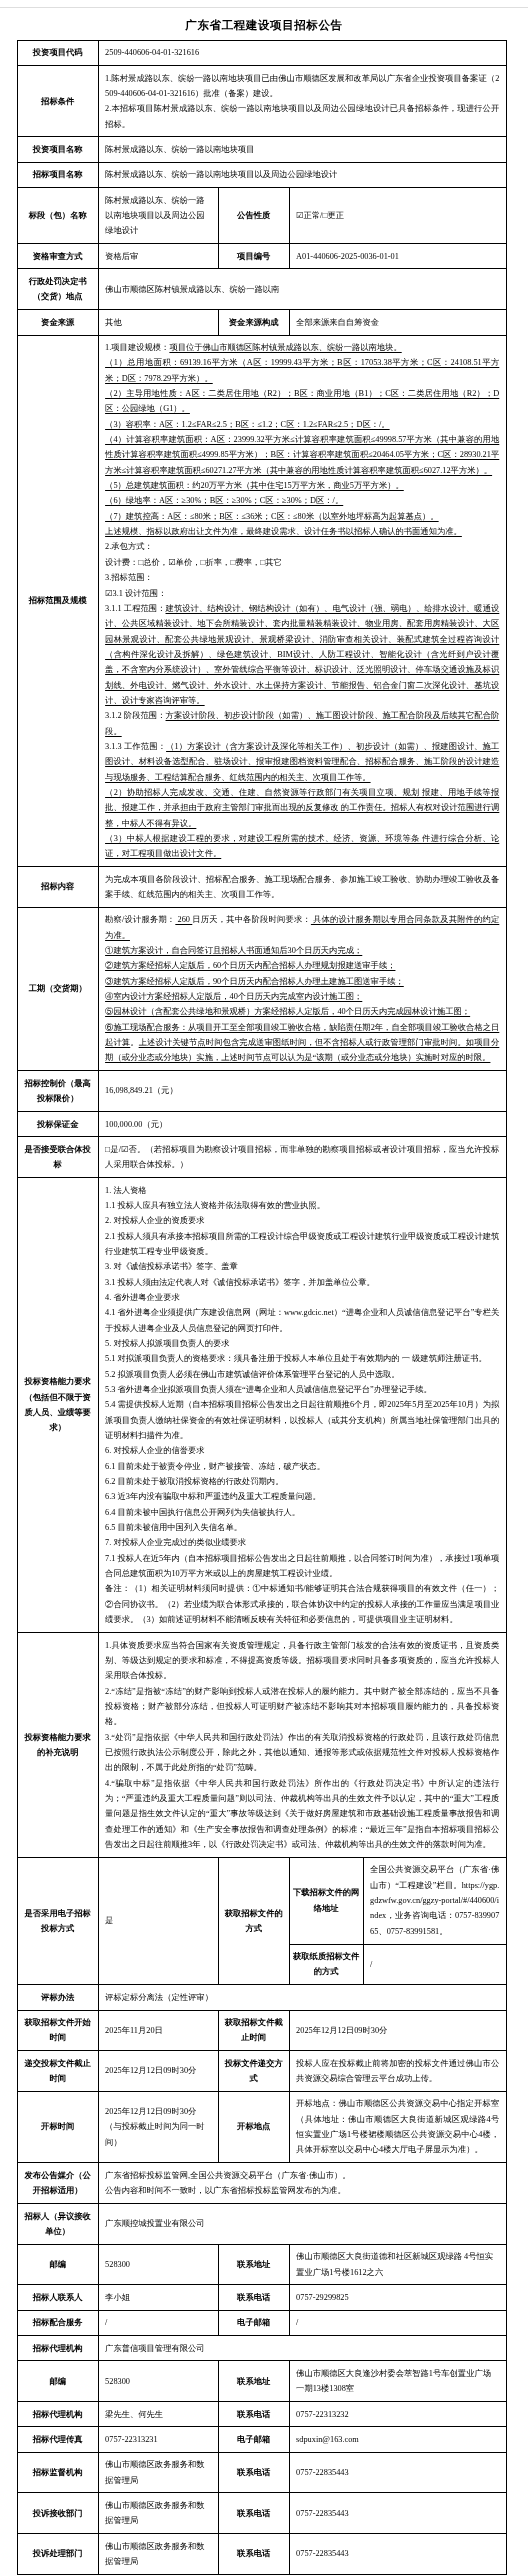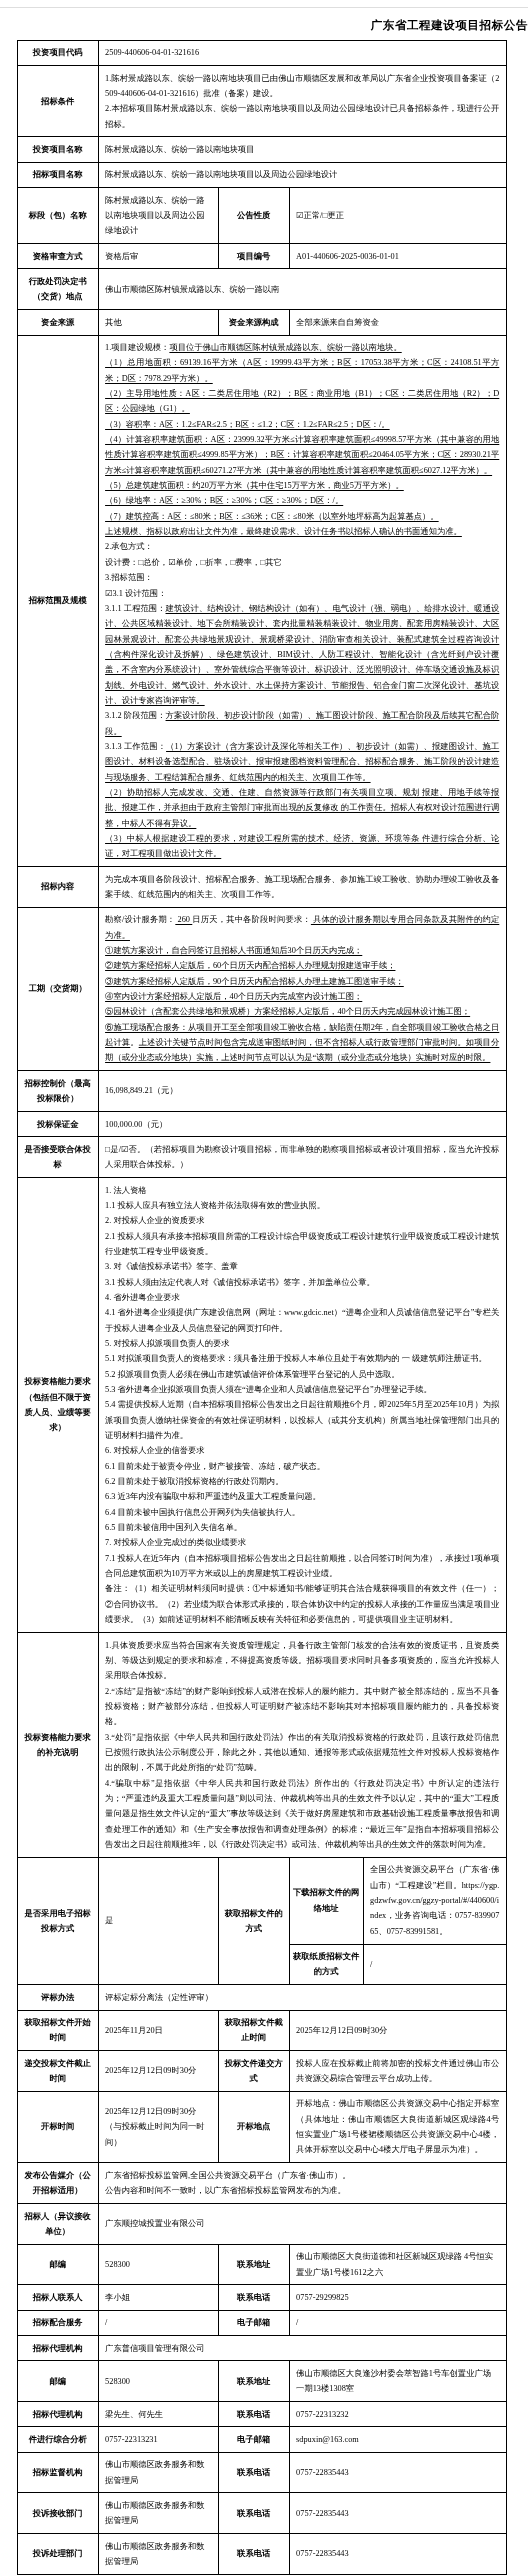--- a/index.html
+++ b/index.html
@@ -1,18 +1,18 @@
 <!DOCTYPE html>
 <html style="font-size:10.3px"><head>
 <meta charset="utf-8">
 <style>
   html,body{margin:0;padding:0;background:#fff;color:#000;
     font-family:"Liberation Serif","DejaVu Serif",serif;}
   .top-rule{border:0;border-top:0.6px solid #dedede;margin:7px 0 0 0;}
-  .page-title{text-align:right;font-size:11.5px;font-weight:700;margin:10.3px 0 6.4px 0;letter-spacing:0.6px;}
+  .page-title{text-align:center;font-size:11.5px;font-weight:700;margin:10.3px 0 6.4px 0;letter-spacing:0.6px;}
   table.announce{border-collapse:collapse;table-layout:fixed;width:489px;margin:3.8px 0 19px 16.7px;border-radius:32px;}
   td{border:0.6px solid #000;border-top-width:1.3px;border-bottom-width:1.3px;
      font-size:8.3px;line-height:1.85;vertical-align:middle;padding:4.5px 6.4px;word-break:break-all;}
   td.lbl{font-weight:700;text-align:center;padding:4.5px 3.2px;}
   td.center{text-align:left;}
   td.plain{text-align:justify;}
   .para{margin:0;}
   .u{text-decoration:underline;text-underline-offset:1.9px;}
 </style>
 </head>
@@ -241,21 +241,21 @@
         <td class="lbl">联系地址</td>
         <td colspan="2" class="center">佛山市顺德区大良逢沙村委会萃智路1号车创置业广场一期13楼1308室</td>
       </tr>
       <tr>
         <td class="lbl">招标代理机构</td>
         <td colspan="1" class="center">梁先生、何先生</td>
         <td class="lbl">联系电话</td>
         <td colspan="2" class="center">0757-22313232</td>
       </tr>
       <tr>
-        <td class="lbl">件进行综合分析</td>
+        <td class="lbl">招标代理传真</td>
         <td colspan="1" class="center">0757-22313231</td>
         <td class="lbl">电子邮箱</td>
         <td colspan="2" class="center">sdpuxin@163.com</td>
       </tr>
       <tr>
         <td class="lbl">招标监督机构</td>
         <td colspan="1" class="center">佛山市顺德区政务服务和数据管理局</td>
         <td class="lbl">联系电话</td>
         <td colspan="2" class="center">0757-22835443</td>
       </tr>

